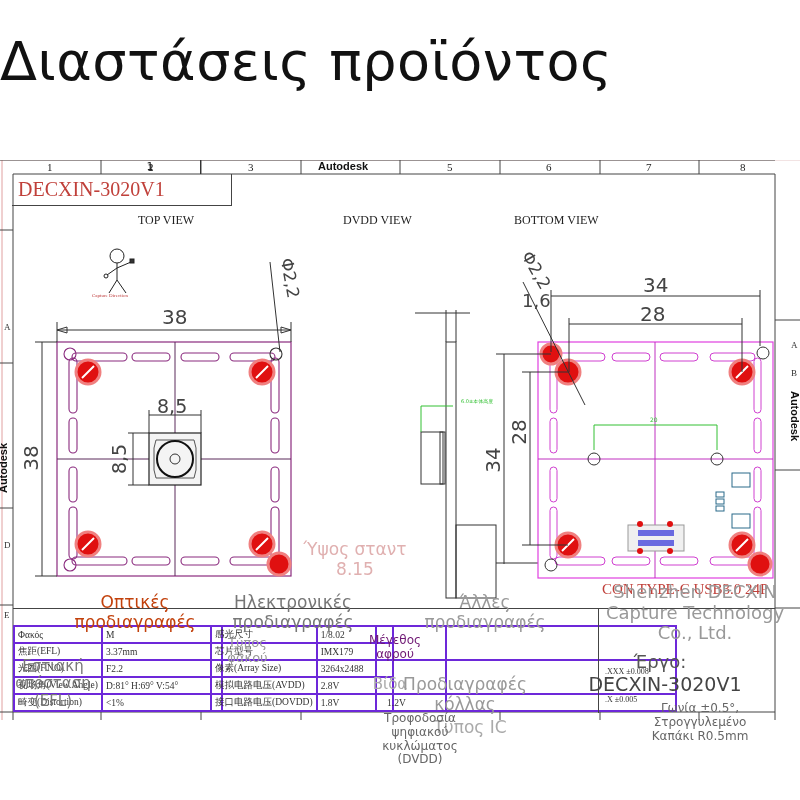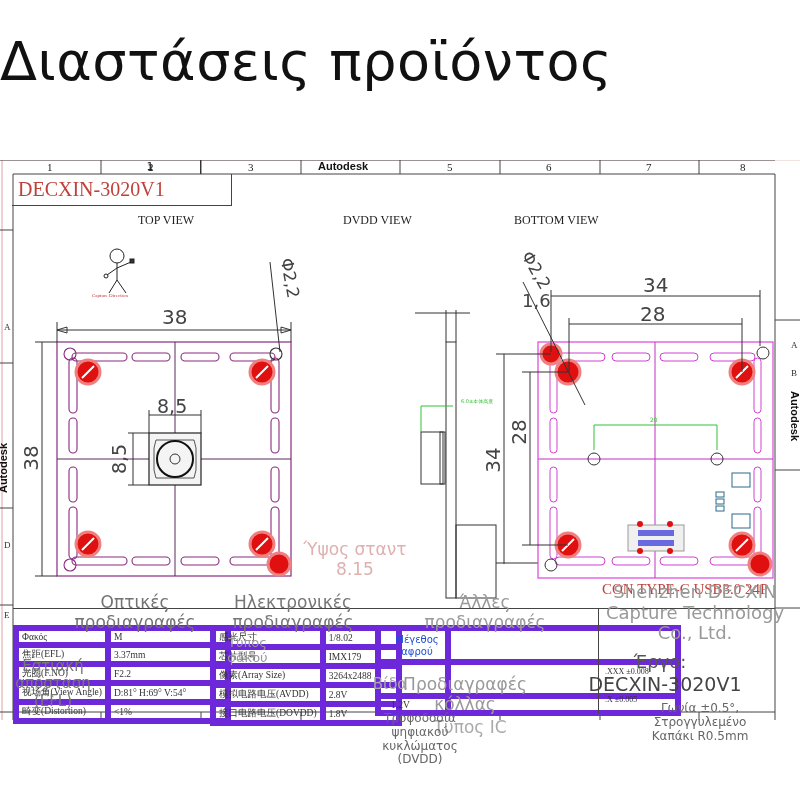--- a/index.html
+++ b/index.html
@@ -7,21 +7,21 @@
   body { position: relative; font-family: "DejaVu Sans", sans-serif; }
   .abs { position: absolute; }
   .page-title { left: 0; top: 30px; width: 800px; text-align: left; font-size: 54px; color: #111; letter-spacing: 0.5px; font-family: "DejaVu Sans", sans-serif; }
   .serif { font-family: "Liberation Serif", "DejaVu Serif", serif; }
   .sheet { left: 0; top: 160px; width: 800px; height: 560px; }
   .zone { position:absolute; top:160px; height:14px; border-right:1px solid #333; font-size:11px; text-align:center; line-height:14px; color:#222; }
   .model-box { left: 12px; top: 174px; width: 220px; height: 32px; border: 1px solid #444; border-top:none; border-left:none; }
   .model-name { left: 18px; top: 178px; font-size: 20px; color: #c0403a; }
   .view-label { font-size: 12px; color: #222; }
   table.spec { border-collapse: collapse; font-size: 9.5px; color: #333; }
-  table.spec td { border: 6px solid #6d28d9; height: 17px; padding: 0 3px; white-space: nowrap; }
+  table.spec td { border: 2px solid #6d28d9; height: 17px; padding: 0 3px; white-space: nowrap; }
   .overlay { color: #777; text-align: center; line-height: 1.15; }
   .autodesk { font-family: "Liberation Sans", sans-serif; font-weight: bold; font-size: 11px; color: #111; }
 </style>
 </head>
 <body>
 
 <div class="abs page-title">Διαστάσεις προϊόντος</div>
 
 <div class="abs sheet">
   <svg width="800" height="560" viewBox="0 160 800 560" xmlns="http://www.w3.org/2000/svg" style="position:absolute;left:0;top:0;">
@@ -332,33 +332,33 @@
           <td style="padding-left:0"><span style="margin-left:-60px">1.2V</span></td>
         </tr>
   </tbody>
     </table>
 
   <div class="abs" style="left:585px;top:0;width:177px;height:104px;border-left:1px solid #444;"></div>
   <div class="abs serif" style="left:592px;top:58px;font-size:8px;color:#333;">.XXX ±0.008</div>
   <div class="abs serif" style="left:592px;top:86px;font-size:8px;color:#333;">.X  ±0.005</div>
 </div>
 
-<div class="abs overlay" style="left:55px;top:593px;width:160px;font-size:17px;color:#737373;">Οπτικές προδιαγραφές</div>
+<div class="abs overlay" style="left:55px;top:593px;width:160px;font-size:17px;color:#c2410c;">Οπτικές προδιαγραφές</div>
 <div class="abs overlay" style="left:213px;top:593px;width:160px;font-size:17px;color:#777;">Ηλεκτρονικές προδιαγραφές</div>
 <div class="abs overlay" style="left:405px;top:593px;width:160px;font-size:17px;color:#999;">Άλλες προδιαγραφές</div>
 
 <div class="abs overlay" style="left:8px;top:658px;width:90px;font-size:15px;color:#777;">
   <div>Εστιακή</div>
   <div>απόσταση (EFL)</div>
 </div>
 <div class="abs overlay" style="left:215px;top:636px;width:65px;font-size:13px;color:#999;">
   <div>Τύπος</div>
   <div>φακού</div>
 </div>
-<div class="abs overlay" style="left:387px;top:634px;width:60px;font-size:10px;color:#1d4ed8;">Μέγεθος αφρού</div>
+<div class="abs overlay" style="left:365px;top:634px;width:60px;font-size:12px;color:#701a75;">Μέγεθος αφρού</div>
 <div class="abs overlay" style="left:370px;top:676px;width:40px;font-size:15px;color:#aaa;">Βίδα</div>
 <div class="abs overlay" style="left:380px;top:675px;width:170px;font-size:17px;color:#999;">Προδιαγραφές κόλλας</div>
 <div class="abs overlay" style="left:420px;top:718px;width:100px;font-size:17px;color:#aaa;">Τύπος IC</div>
 <div class="abs overlay" style="left:370px;top:712px;width:100px;font-size:12px;color:#666;">Τροφοδοσία ψηφιακού κυκλώματος (DVDD)</div>
 
 <div class="abs overlay" style="left:605px;top:582px;width:180px;font-size:18px;color:#999;">Shenzhen DECXIN Capture Technology Co., Ltd.</div>
 <div class="abs overlay" style="left:600px;top:652px;width:120px;font-size:18px;color:#555;">Έργο:</div>
 <div class="abs overlay" style="left:585px;top:674px;width:160px;font-size:19px;color:#444;">DECXIN-3020V1</div>
 <div class="abs overlay" style="left:640px;top:702px;width:120px;font-size:12px;color:#666;">Γωνία ±0.5°, Στρογγυλεμένο Καπάκι R0.5mm</div>
 

